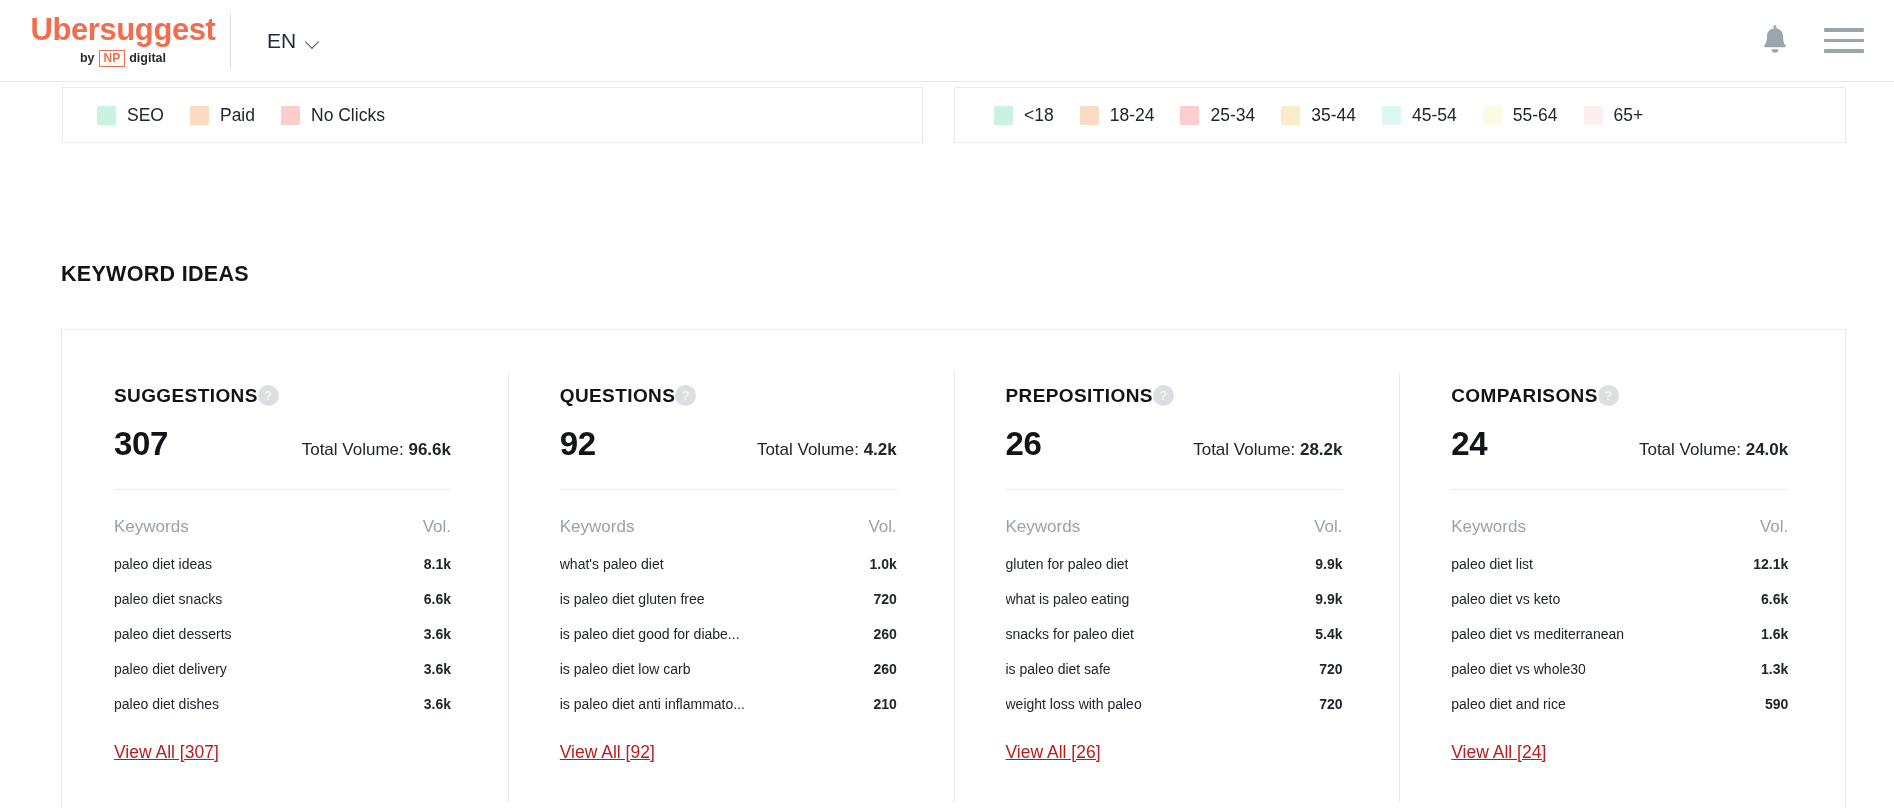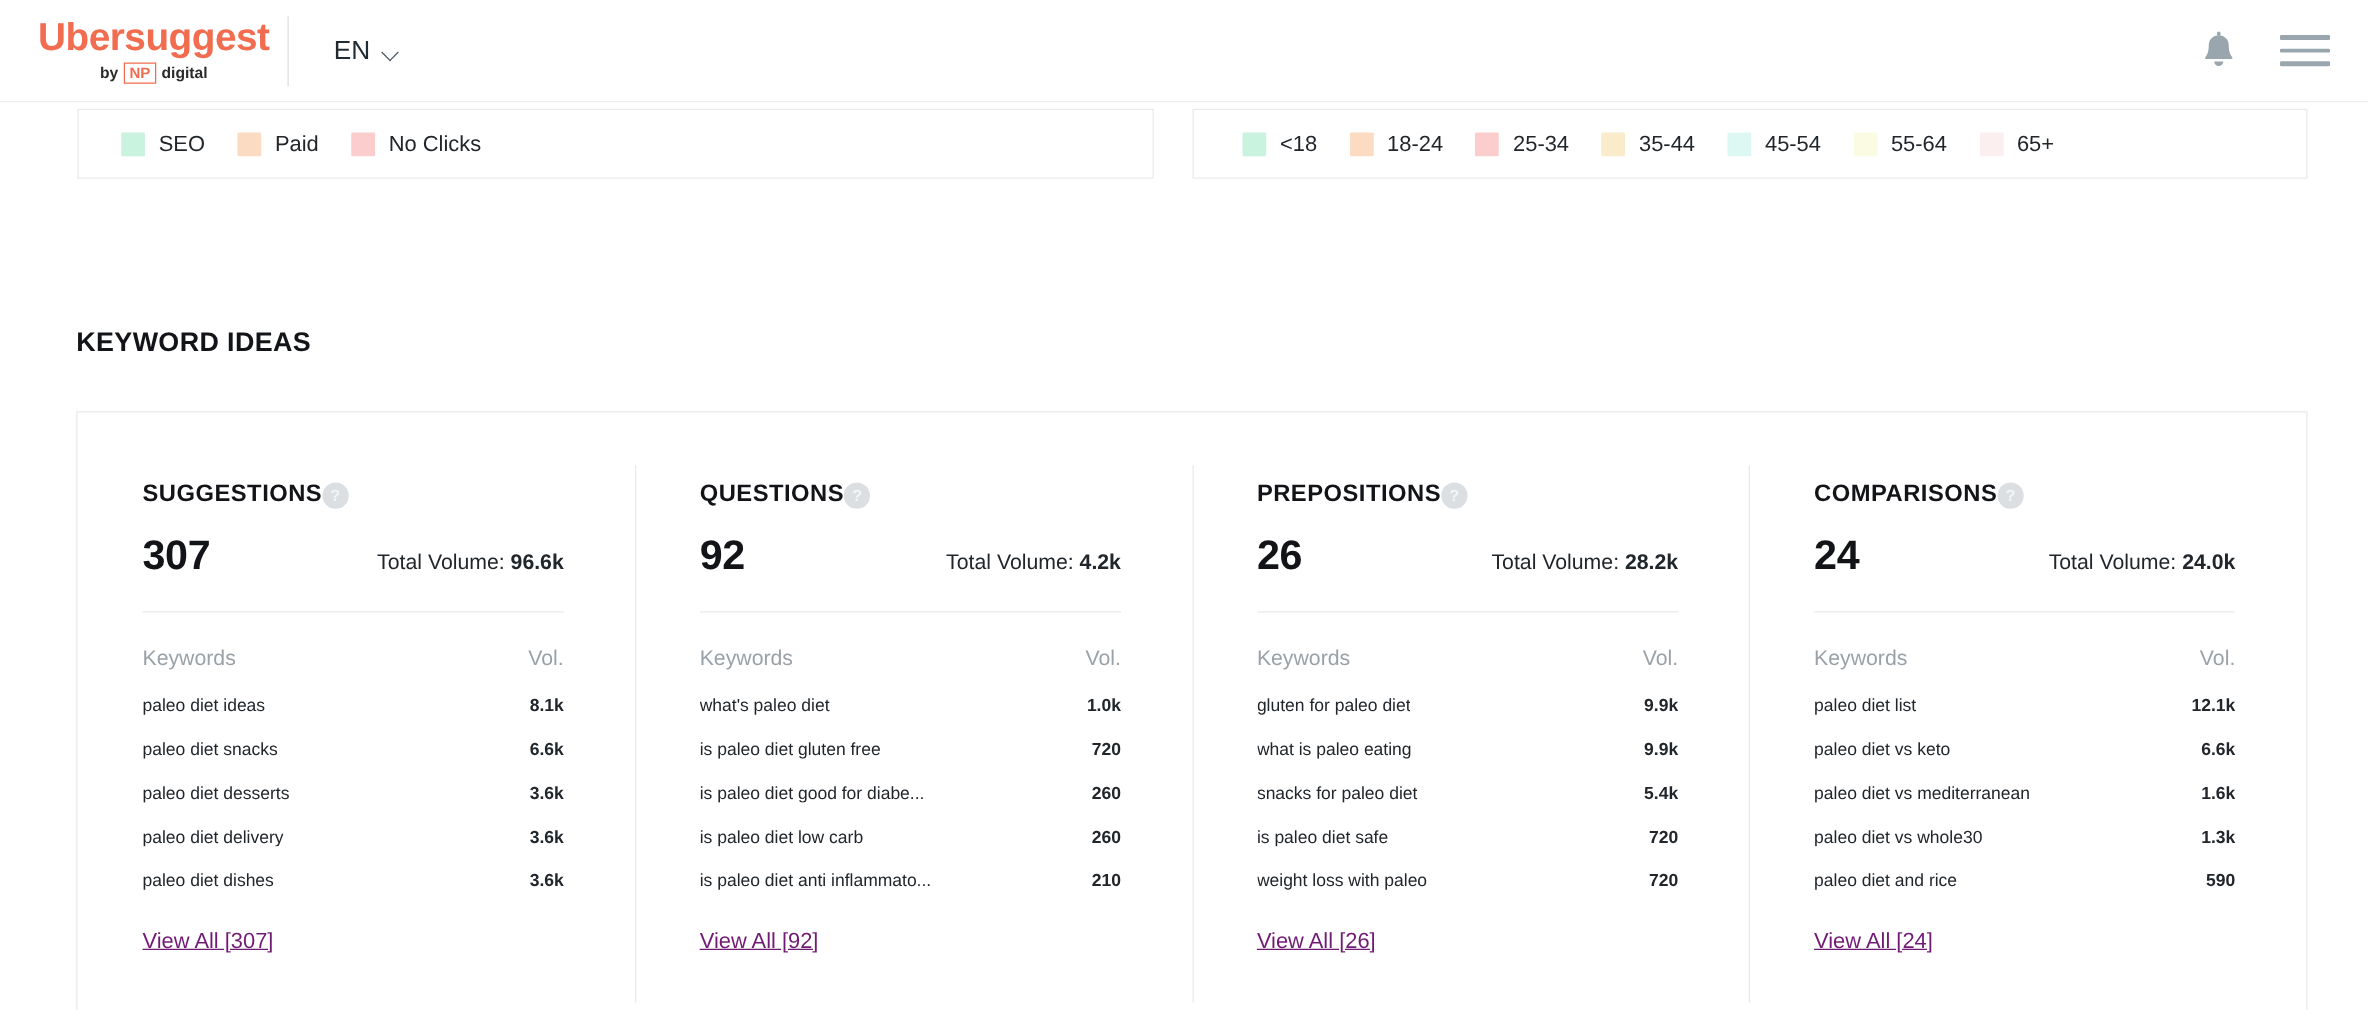--- a/index.html
+++ b/index.html
@@ -167,21 +167,21 @@
     content: "";
     position: absolute;
     left: 0; top: 42px;
     width: 1px; height: 430px;
     background: #e8eaec;
   }
   .col-inner { width: 337px; }
 
   .col-head {
     display: flex;
-    align-items: flex-end;
+    align-items: flex-start;
     gap: 0;
   }
   .col-title {
     font-size: 19px;
     font-weight: 700;
     letter-spacing: 0.4px;
     color: #121417;
   }
   .help {
     width: 21px; height: 21px;
@@ -248,21 +248,21 @@
     margin-left: auto;
     font-weight: 700;
     white-space: nowrap;
     padding-left: 12px;
   }
 
   .view-all {
     display: inline-block;
     margin-top: 30px;
     font-size: 17.5px;
-    color: #701a75;
+    color: #b91c1c;
     text-decoration: underline;
     cursor: pointer;
   }
 </style>
 </head>
 <body>
 
 <div class="topbar">
   <div class="brand">
     <div class="brand-name">Ubersuggest</div>

